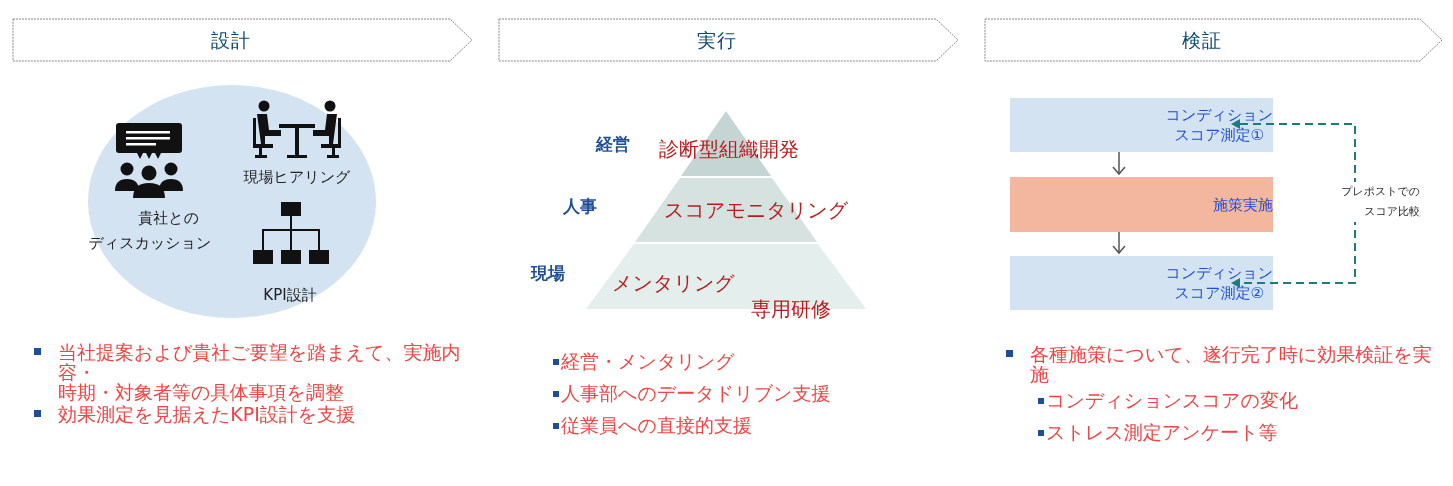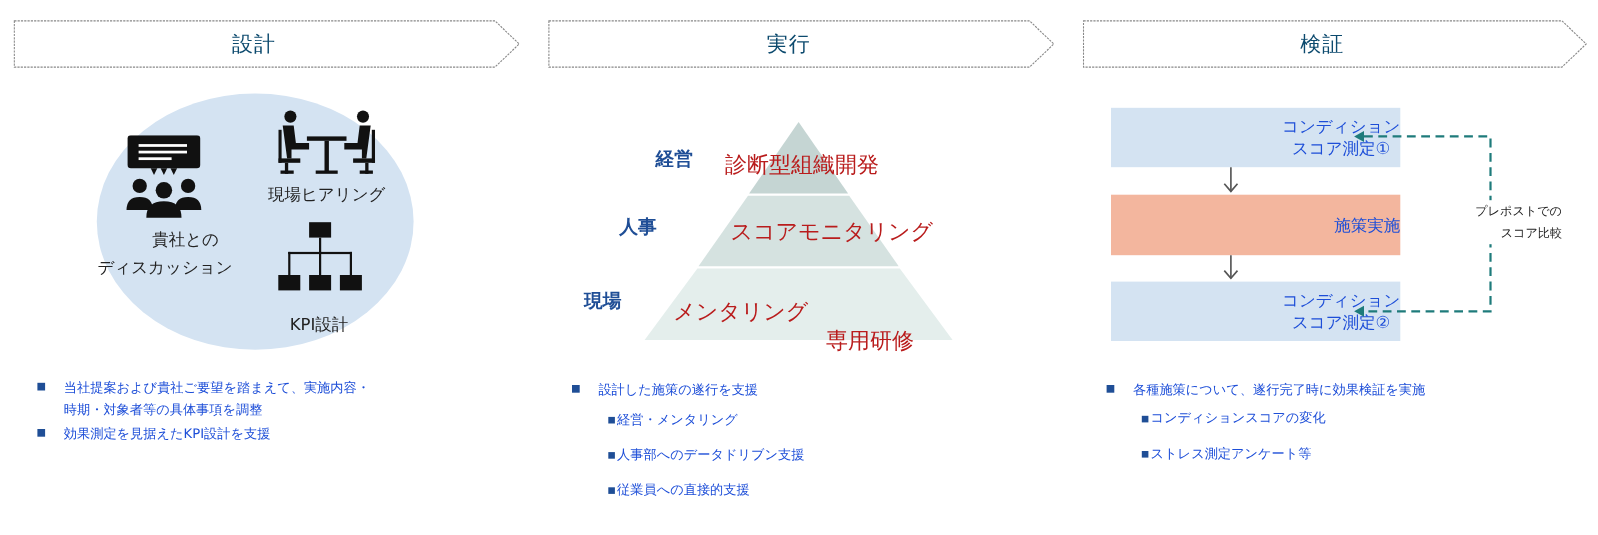--- a/index.html
+++ b/index.html
@@ -10,21 +10,21 @@
 
   
   .chevron { position: absolute; top: 18px; height: 44px; }
   .chevron svg { position: absolute; left: 0; top: 0; }
   .chevron .label { position: absolute; left: 0; top: 0; height: 44px; line-height: 44px; text-align: center; font-size: 19px; color: #0c4a6e; letter-spacing: 1px; }
 
   
   .ellipse { position: absolute; left: 88px; top: 85px; width: 288px; height: 233px; border-radius: 50%; background: #d4e3f2; }
   .icon-label { position: absolute; font-size: 15px; color: #222; text-align: center; line-height: 22px; white-space: nowrap; }
 
-  .bullets { position: absolute; font-size: 12px; color: #1d4ed8; line-height: 20px; }
+  .bullets { position: absolute; font-size: 19px; color: #ef4444; line-height: 20px; }
   .bullet-row { position: relative; padding-left: 24px; }
   .bullet-row .sq { position: absolute; left: 0; top: 6px; width: 7px; height: 7px; background: #1f4e96; }
   .sub-row { position: relative; padding-left: 8px; }
   .sub-row .sq { position: absolute; left: 0; top: 8px; width: 6px; height: 6px; background: #1f4e96; }
 
   
   .tier-title { position: absolute; font-size: 17px; font-weight: bold; color: #1f4e96; white-space: nowrap; }
   .tier-text { position: absolute; font-size: 20px; color: #b91c1c; white-space: nowrap; }
 
   
@@ -129,24 +129,20 @@
 <div class="tier-text" style="left:659px; top:136px;">診断型組織開発</div>
 
 <div class="tier-title" style="left:563px; top:195px;">人事</div>
 <div class="tier-text" style="left:664px; top:197px;">スコアモニタリング</div>
 
 <div class="tier-title" style="left:531px; top:262px;">現場</div>
 <div class="tier-text" style="left:612px; top:270px;">メンタリング</div>
 <div class="tier-text" style="left:751px; top:258px;margin-top:38px;">専用研修</div>
 
 <div class="bullets" style="left:520px; top:344px; width:420px;">
-  <div class="bullet-row">
-    <span class="sq"></span>
-    <div>設計した施策の遂行を支援</div>
-  </div>
   <div style="margin-left:33px; margin-top:7px;">
     <div class="sub-row" style="height:32px;">
       <span class="sq"></span>
       <span>経営・メンタリング</span>
     </div>
     <div class="sub-row" style="height:32px;">
       <span class="sq"></span>
       <span>人事部へのデータドリブン支援</span>
     </div>
     <div class="sub-row" style="height:32px;">

